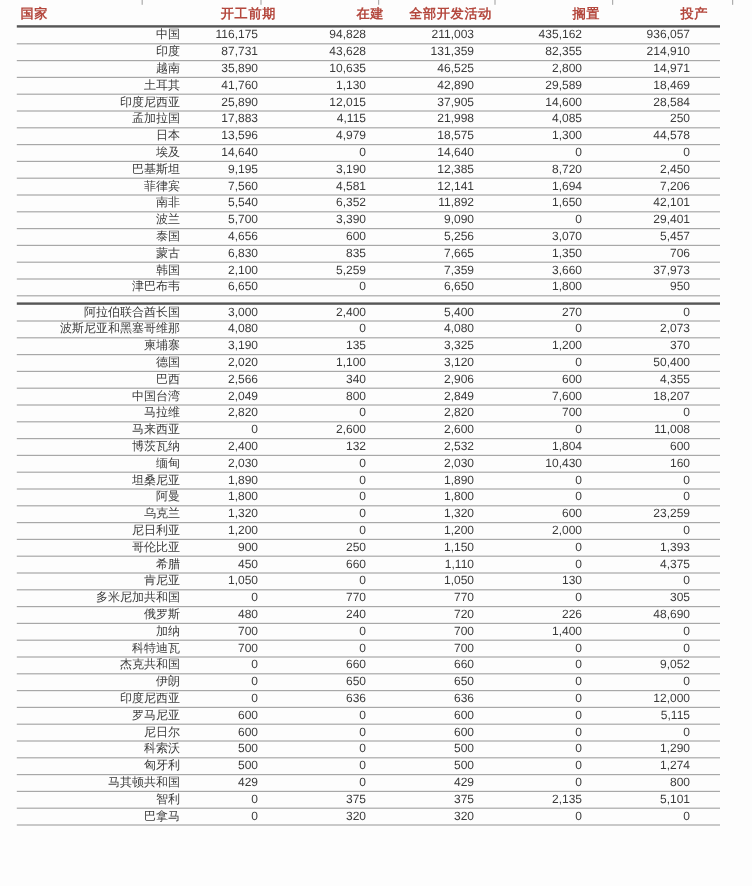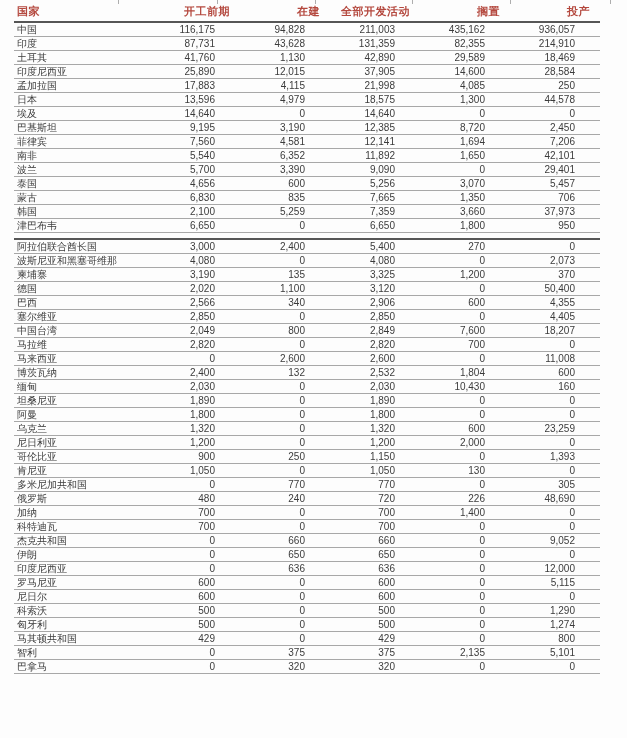--- a/index.html
+++ b/index.html
@@ -33,21 +33,21 @@
   thead th.country{text-align:left;padding-left:3px;}
   thead th.num{padding-right:10px;}
 
   tbody tr{height:13.7px;}
   tbody td{
     font-size:10px;color:#3b3b3b;
     padding:0;line-height:13px;
     border-bottom:1px solid #a8a8a8;
     white-space:nowrap;overflow:hidden;
   }
-  tbody td.country{text-align:left;padding-left:3px;}
+  tbody td.country{text-align:right;padding-left:3px;}
   tbody td.num{text-align:right;padding-right:25px;font-family:"Liberation Sans","DejaVu Sans",sans-serif;}
 
   tbody tr.gap{height:6px;}
   tbody tr.gap td{
     border-bottom:2px solid #565656;
     background:#fdfdfd;
   }
 </style>
 </head>
 <body>
@@ -91,20 +91,28 @@
         </tr>
         <tr>
           <td class="country">印度</td>
           <td class="num">87,731</td>
           <td class="num">43,628</td>
           <td class="num">131,359</td>
           <td class="num">82,355</td>
           <td class="num">214,910</td>
         </tr>
         <tr>
+          <td class="country">越南</td>
+          <td class="num">35,890</td>
+          <td class="num">10,635</td>
+          <td class="num">46,525</td>
+          <td class="num">2,800</td>
+          <td class="num">14,971</td>
+        </tr>
+        <tr>
           <td class="country">土耳其</td>
           <td class="num">41,760</td>
           <td class="num">1,130</td>
           <td class="num">42,890</td>
           <td class="num">29,589</td>
           <td class="num">18,469</td>
         </tr>
         <tr>
           <td class="country">印度尼西亚</td>
           <td class="num">25,890</td>
@@ -238,28 +246,20 @@
         </tr>
         <tr>
           <td class="country">巴西</td>
           <td class="num">2,566</td>
           <td class="num">340</td>
           <td class="num">2,906</td>
           <td class="num">600</td>
           <td class="num">4,355</td>
         </tr>
         <tr>
-          <td class="country">塞尔维亚</td>
-          <td class="num">2,850</td>
-          <td class="num">0</td>
-          <td class="num">2,850</td>
-          <td class="num">0</td>
-          <td class="num">4,405</td>
-        </tr>
-        <tr>
           <td class="country">中国台湾</td>
           <td class="num">2,049</td>
           <td class="num">800</td>
           <td class="num">2,849</td>
           <td class="num">7,600</td>
           <td class="num">18,207</td>
         </tr>
         <tr>
           <td class="country">马拉维</td>
           <td class="num">2,820</td>
@@ -326,20 +326,28 @@
         </tr>
         <tr>
           <td class="country">哥伦比亚</td>
           <td class="num">900</td>
           <td class="num">250</td>
           <td class="num">1,150</td>
           <td class="num">0</td>
           <td class="num">1,393</td>
         </tr>
         <tr>
+          <td class="country">希腊</td>
+          <td class="num">450</td>
+          <td class="num">660</td>
+          <td class="num">1,110</td>
+          <td class="num">0</td>
+          <td class="num">4,375</td>
+        </tr>
+        <tr>
           <td class="country">肯尼亚</td>
           <td class="num">1,050</td>
           <td class="num">0</td>
           <td class="num">1,050</td>
           <td class="num">130</td>
           <td class="num">0</td>
         </tr>
         <tr>
           <td class="country">多米尼加共和国</td>
           <td class="num">0</td>

